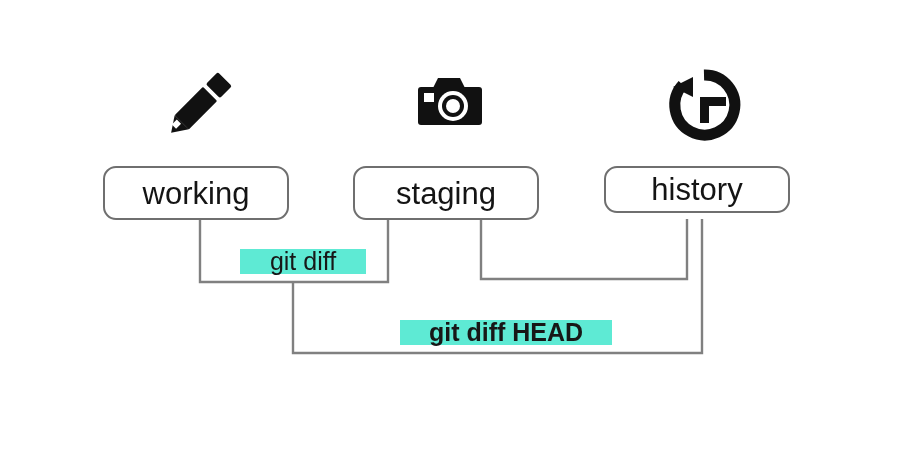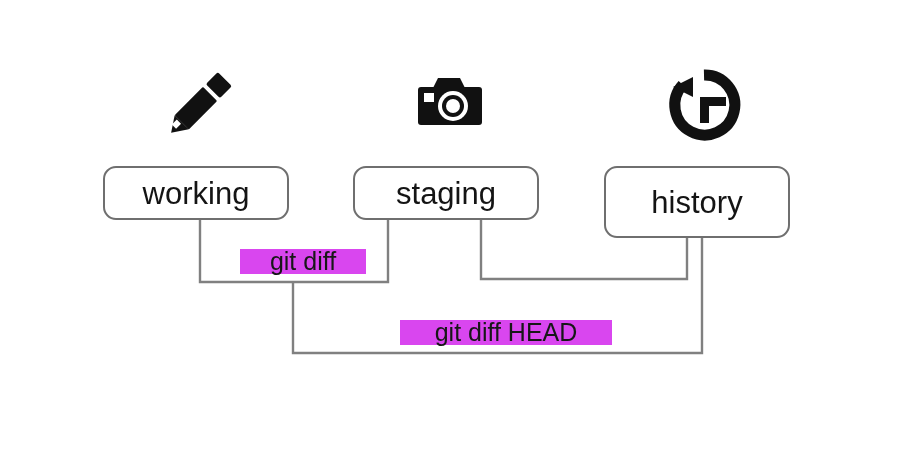--- a/index.html
+++ b/index.html
@@ -46,21 +46,21 @@
     position: absolute;
     display: flex;
     align-items: center;
     justify-content: center;
   }
   .edge-label {
     position: absolute;
     font-family: "Liberation Sans", sans-serif;
     font-size: 25px;
     color: #171717;
-    background: #d946ef;
+    background: #5eead4;
     line-height: 1;
     white-space: nowrap;
     padding: 0 8px;
     text-align: center;
   }
 </style>
 </head>
 <body>
 
 <div id="canvas">
@@ -123,22 +123,22 @@
   </div>
 
   <div class="node-box" style="left:103px; top:166px; width:186px; height:54px;">
     <span class="node-label">working</span>
   </div>
 
   <div class="node-box" style="left:353px; top:166px; width:186px; height:54px;">
     <span class="node-label">staging</span>
   </div>
 
-  <div class="node-box" style="left:604px; top:166px; width:186px; height:72px;">
+  <div class="node-box" style="left:604px; top:166px; width:186px; height:47px;">
     <span class="node-label">history</span>
   </div>
 
   <div class="edge-label" style="left:240px; top:249px; width:110px;">git diff</div>
 
 
-  <div class="edge-label" style="left:400px; top:320px; width:196px;">git diff HEAD</div>
+  <div class="edge-label" style="left:400px; top:320px; width:196px;font-weight:bold;">git diff HEAD</div>
 
 </div>
 
 </body></html>

